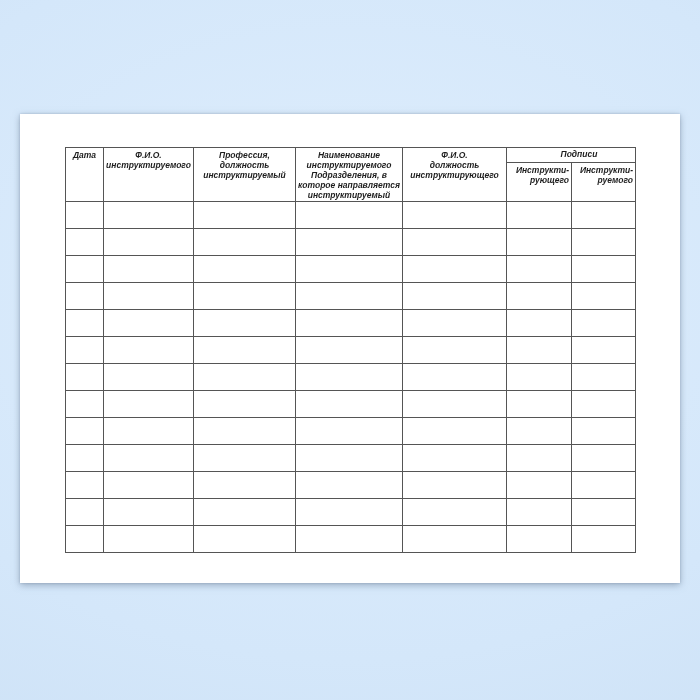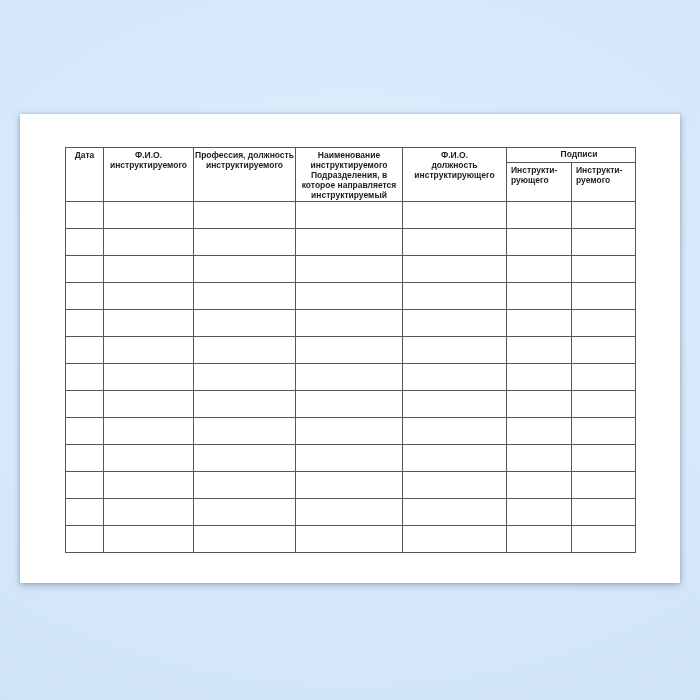--- a/index.html
+++ b/index.html
@@ -21,20 +21,21 @@
   }
   .paper {
     position: absolute;
     left: 20px;
     top: 114px;
     width: 660px;
     height: 469px;
     background: var(--paper, #ffffff);
     box-shadow: 0 2px 7px rgba(100, 118, 142, 0.55),
                 0 0 2px rgba(100, 118, 142, 0.35);
+    font-style: italic;
   }
   table.log {
     position: absolute;
     left: 45px;
     top: 33px;
     width: 570px;
     border-collapse: collapse;
     table-layout: fixed;
   }
   table.log th,
@@ -53,21 +54,21 @@
     padding: 2px 1px 0 1px;
   }
   tr.group-row { height: 14px; }
   tr.group-row th.group-head {
     height: 13px;
     padding-top: 1px;
     padding-left: 17px;
   }
   tr.sub-row { height: 39px; }
   tr.sub-row th.sub {
-    text-align: left;
+    text-align: right;
     padding: 2px 2px 14px 4px;
   }
   tbody td {
     height: 26px;
     background: var(--paper, #ffffff);
   }
 </style>
 </head>
 <body>
 
@@ -82,21 +83,21 @@
         <col style="width:104px">
         <col style="width:65px">
         <col style="width:64px">
       </colgroup>
       <thead>
         <tr class="group-row">
           <th rowspan="2">Дата</th>
           <th rowspan="2">Ф.И.О.
 инструктируемого</th>
           <th rowspan="2">Профессия, должность
-инструктируемого</th>
+инструктируемый</th>
           <th rowspan="2">Наименование
 инструктируемого
 Подразделения, в
 которое направляется
 инструктируемый</th>
           <th rowspan="2">Ф.И.О.
 должность
 инструктирующего</th>
           <th colspan="2" class="group-head">Подписи</th>
         </tr>

